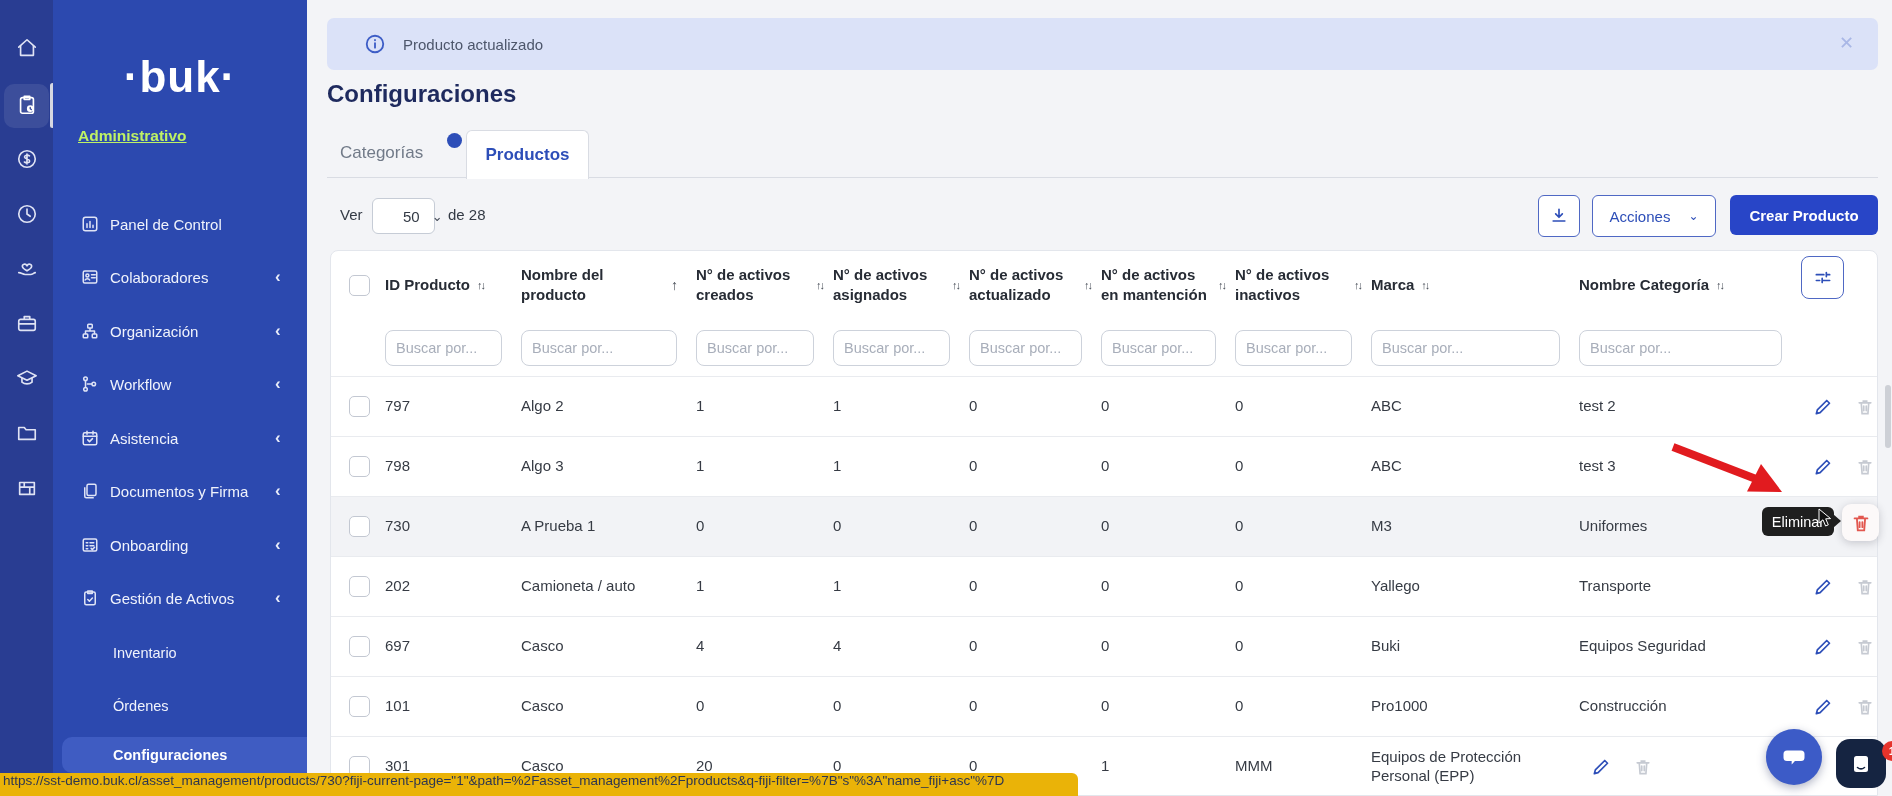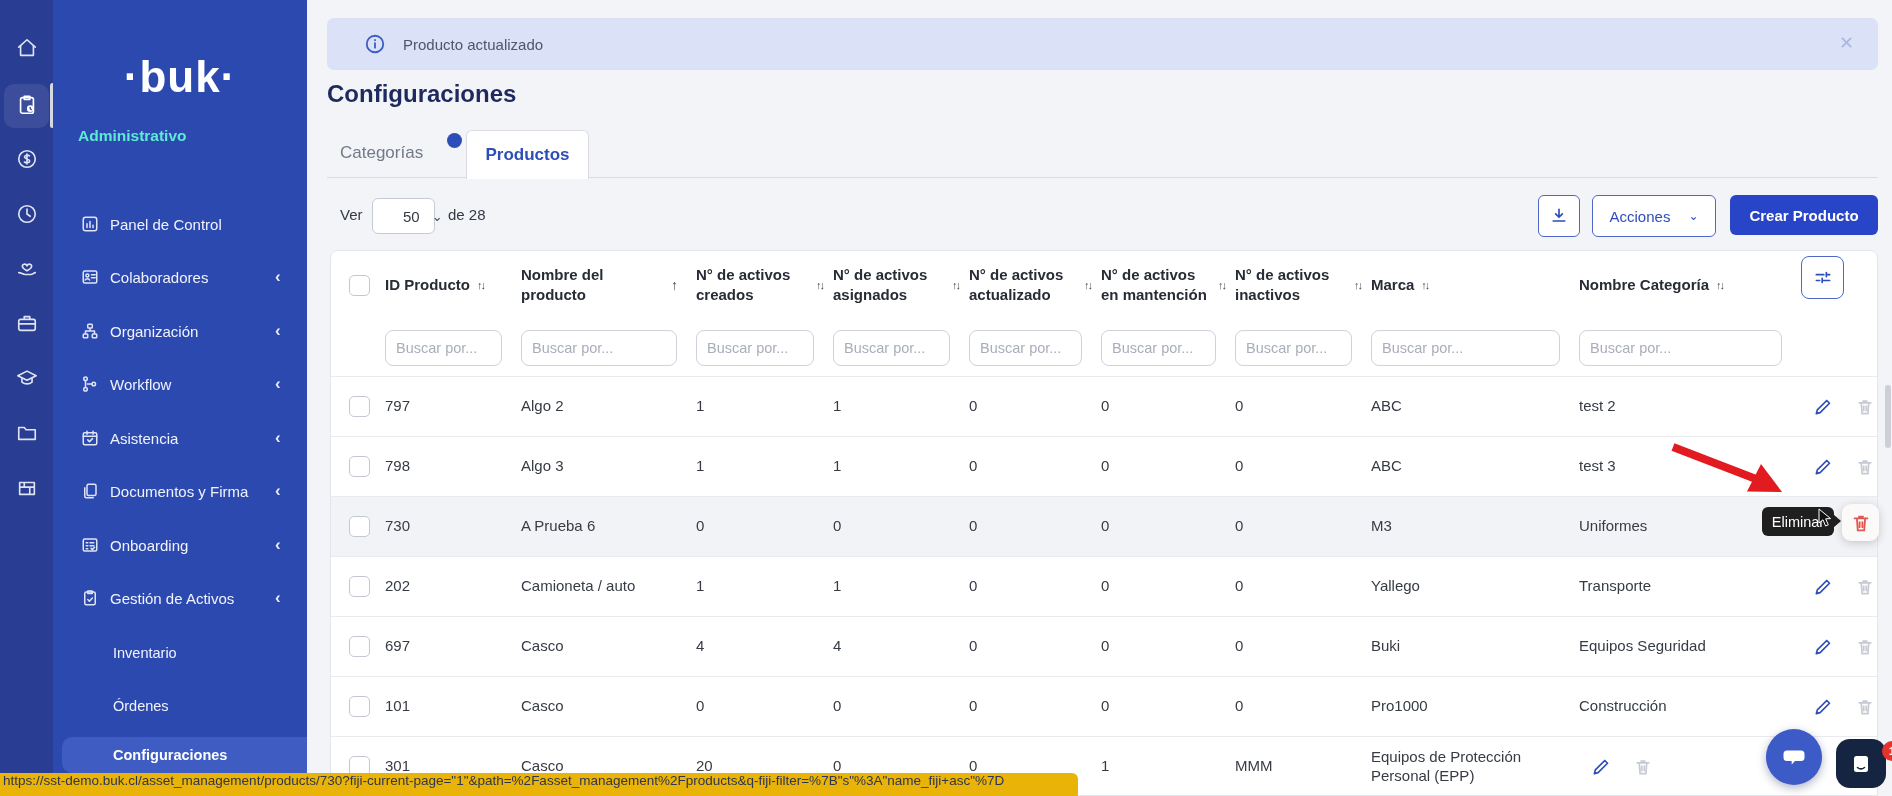--- a/index.html
+++ b/index.html
@@ -9,21 +9,21 @@
   
   .rail{position:absolute;left:0;top:0;width:53px;height:796px;background:#293d92;z-index:5;}
   .rail-item{position:absolute;left:0;width:53px;height:44px;display:flex;align-items:center;justify-content:center;color:#dfe3f4;}
   .rail-item.active{color:#ffffff;}
   .rail-tile{position:absolute;left:4px;top:84px;width:45px;height:44px;background:rgba(255,255,255,0.09);border-radius:10px;}
   .rail-indicator{position:absolute;left:50px;top:83px;width:5px;height:45px;background:#d6d8e2;border-radius:3px;z-index:6;}
 
   
   .sidebar{position:absolute;left:53px;top:0;width:254px;height:796px;background:#2c49af;z-index:5;color:#eef1fb;}
   .logo{position:absolute;left:0;top:36px;width:254px;text-align:center;font-size:44px;font-weight:700;color:#ffffff;letter-spacing:1px;margin-top:16px;}
-  .section-label{position:absolute;left:25px;top:127px;font-size:15.5px;font-weight:700;color:#5eead4;}
+  .section-label{position:absolute;left:25px;top:127px;font-size:15.5px;font-weight:700;color:#bef264;text-decoration:underline;}
   .menu-item{position:absolute;left:0;width:254px;height:34px;display:flex;align-items:center;cursor:pointer;}
   .menu-item .mi-icon{position:absolute;left:28px;width:18px;height:18px;color:#dfe4f6;}
   .menu-item .mi-label{position:absolute;left:57px;font-size:15px;color:#f0f3fc;white-space:nowrap;}
   .menu-item .mi-chevron{position:absolute;left:222px;font-size:17px;font-weight:700;color:#e8ecf9;}
   .submenu-item{position:absolute;left:0;width:254px;height:34px;display:flex;align-items:center;cursor:pointer;}
   .submenu-item .smi-label{position:absolute;left:60px;font-size:14.5px;color:#f0f3fc;}
   .submenu-item.active .smi-label{font-weight:700;color:#ffffff;}
   .submenu-highlight{position:absolute;left:9px;top:737px;width:245px;height:36px;background:#3f5cc2;border-radius:10px 0 0 10px;}
 
   
@@ -425,21 +425,21 @@
               <path d="M5 7h14M10 7V5h4v2M7.5 7l1 13h7l1-13M10.5 11v5.5M13.5 11v5.5"></path>
             </svg>
         </div>
       </div>
 
       <div class="grid tr hovered">
         <div class="cb-cell">
             <span class="checkbox"></span>
           </div>
         <div class="td">730</div>
-        <div class="td">A Prueba 6</div>
+        <div class="td">A Prueba 1</div>
         <div class="td">0</div>
         <div class="td">0</div>
         <div class="td">0</div>
         <div class="td">0</div>
         <div class="td">0</div>
         <div class="td">M3</div>
         <div class="td">Uniformes</div>
         <div class="actions-cell"></div>
       </div>
 

